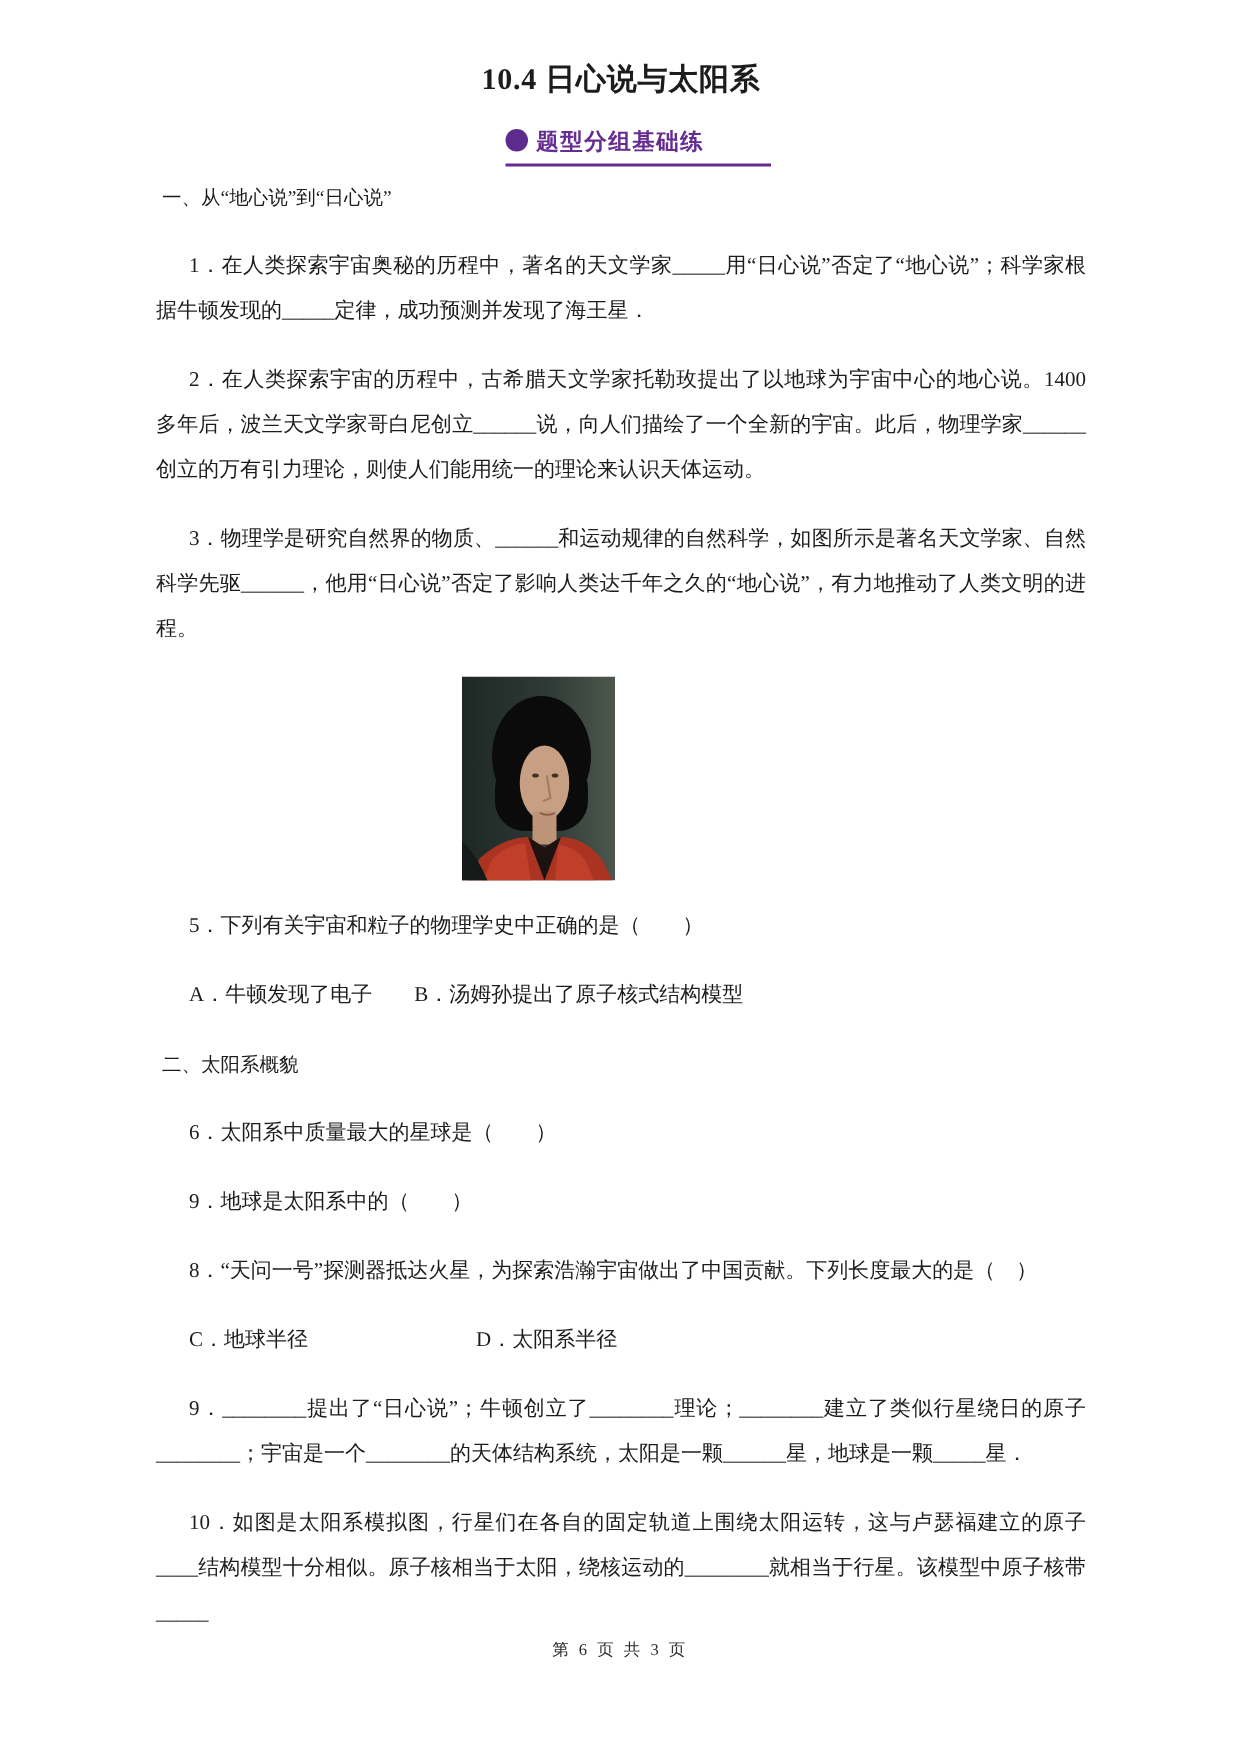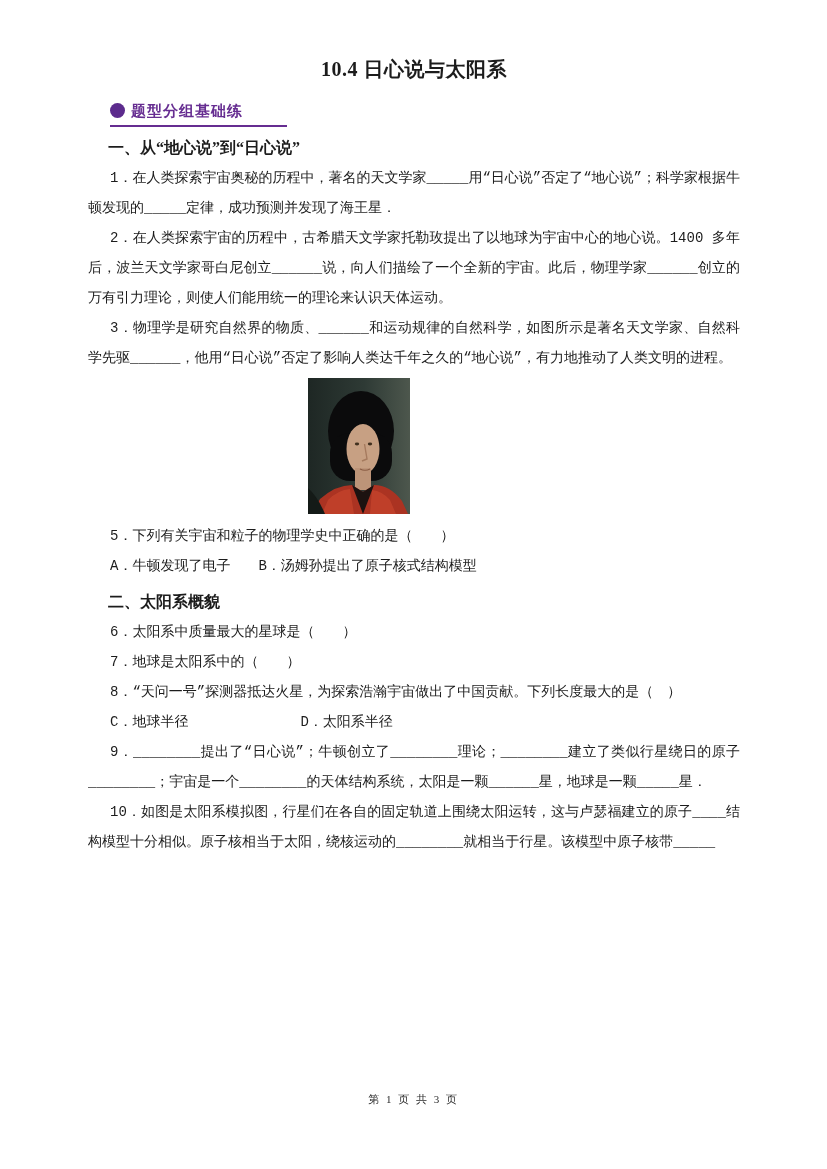--- a/index.html
+++ b/index.html
@@ -3,37 +3,38 @@
 <meta charset="utf-8">
 <style>
   html, body { margin: 0; padding: 0; background: #ffffff; }
   .page {
     position: relative;
     width: 827px;
     height: 1169px;
     margin: 0 auto;
     background: #ffffff;
     box-sizing: border-box;
-    padding: 56px 87px 0 88px;
+    padding: 40px 87px 0 88px;
     font-family: "Liberation Serif", "DejaVu Serif", serif;
     color: #1c1c1c;
     overflow: hidden;
   }
   .title {
     margin: 0;
     text-align: center;
     font-size: 20px;
     font-weight: bold;
     line-height: 27px;
     letter-spacing: 0.5px;
   }
   .badge-row {
     margin-top: 17px;
     height: 27px;
     line-height: 22px;
+    text-align: center;
   }
   .badge-underline {
     display: inline-block;
     margin-left: 22px;
     padding: 0 44px 3px 0;
     border-bottom: 2px solid #662d91;
   }
   .badge-dot {
     display: inline-block;
     width: 15px;
@@ -45,32 +46,31 @@
   }
   .badge-label {
     font-family: "Liberation Sans", "DejaVu Sans", sans-serif;
     font-weight: bold;
     font-size: 15px;
     color: #662d91;
     letter-spacing: 1px;
   }
   .section-heading {
     margin: 6px 0 0 0;
-    font-size: 16px;
-    font-weight: bold;
+    font-size: 13px;
+    font-weight: normal;
     line-height: 30px;
     text-indent: 20px;
   }
   .q, .opt {
-    margin: 0;
+    margin: 16px;
     font-size: 14px;
     line-height: 30px;
     text-align: justify;
     text-indent: 22px;
-    font-family: Liberation Mono, monospace;
   }
   .portrait-wrap {
     width: 102px;
     height: 136px;
     margin: 5px 0 7px 220px;
   }
   .portrait-wrap svg { display: block; }
   .footer {
     position: absolute;
     left: 0;
@@ -133,21 +133,21 @@
       <path d="M0 136 L0 110 Q10 119 17 136 Z" fill="#141a17"></path>
     </svg>
   </div>
 
   <p class="q">5．下列有关宇宙和粒子的物理学史中正确的是（　　）</p>
   <p class="opt">A．牛顿发现了电子　　B．汤姆孙提出了原子核式结构模型</p>
 
   <h2 class="section-heading">二、太阳系概貌</h2>
 
   <p class="q">6．太阳系中质量最大的星球是（　　）</p>
-  <p class="q">7．地球是太阳系中的（　　）</p>
+  <p class="q">9．地球是太阳系中的（　　）</p>
   <p class="q">8．“天问一号”探测器抵达火星，为探索浩瀚宇宙做出了中国贡献。下列长度最大的是（　）</p>
   <p class="opt">C．地球半径　　　　　　　　D．太阳系半径</p>
   <p class="q">9．________提出了“日心说”；牛顿创立了________理论；________建立了类似行星绕日的原子________；宇宙是一个________的天体结构系统，太阳是一颗______星，地球是一颗_____星．</p>
   <p class="q">10．如图是太阳系模拟图，行星们在各自的固定轨道上围绕太阳运转，这与卢瑟福建立的原子____结构模型十分相似。原子核相当于太阳，绕核运动的________就相当于行星。该模型中原子核带_____</p>
 
-  <div class="footer">第 1 页 共 3 页</div>
+  <div class="footer">第 6 页 共 3 页</div>
 
 </div>
 
 </body></html>

